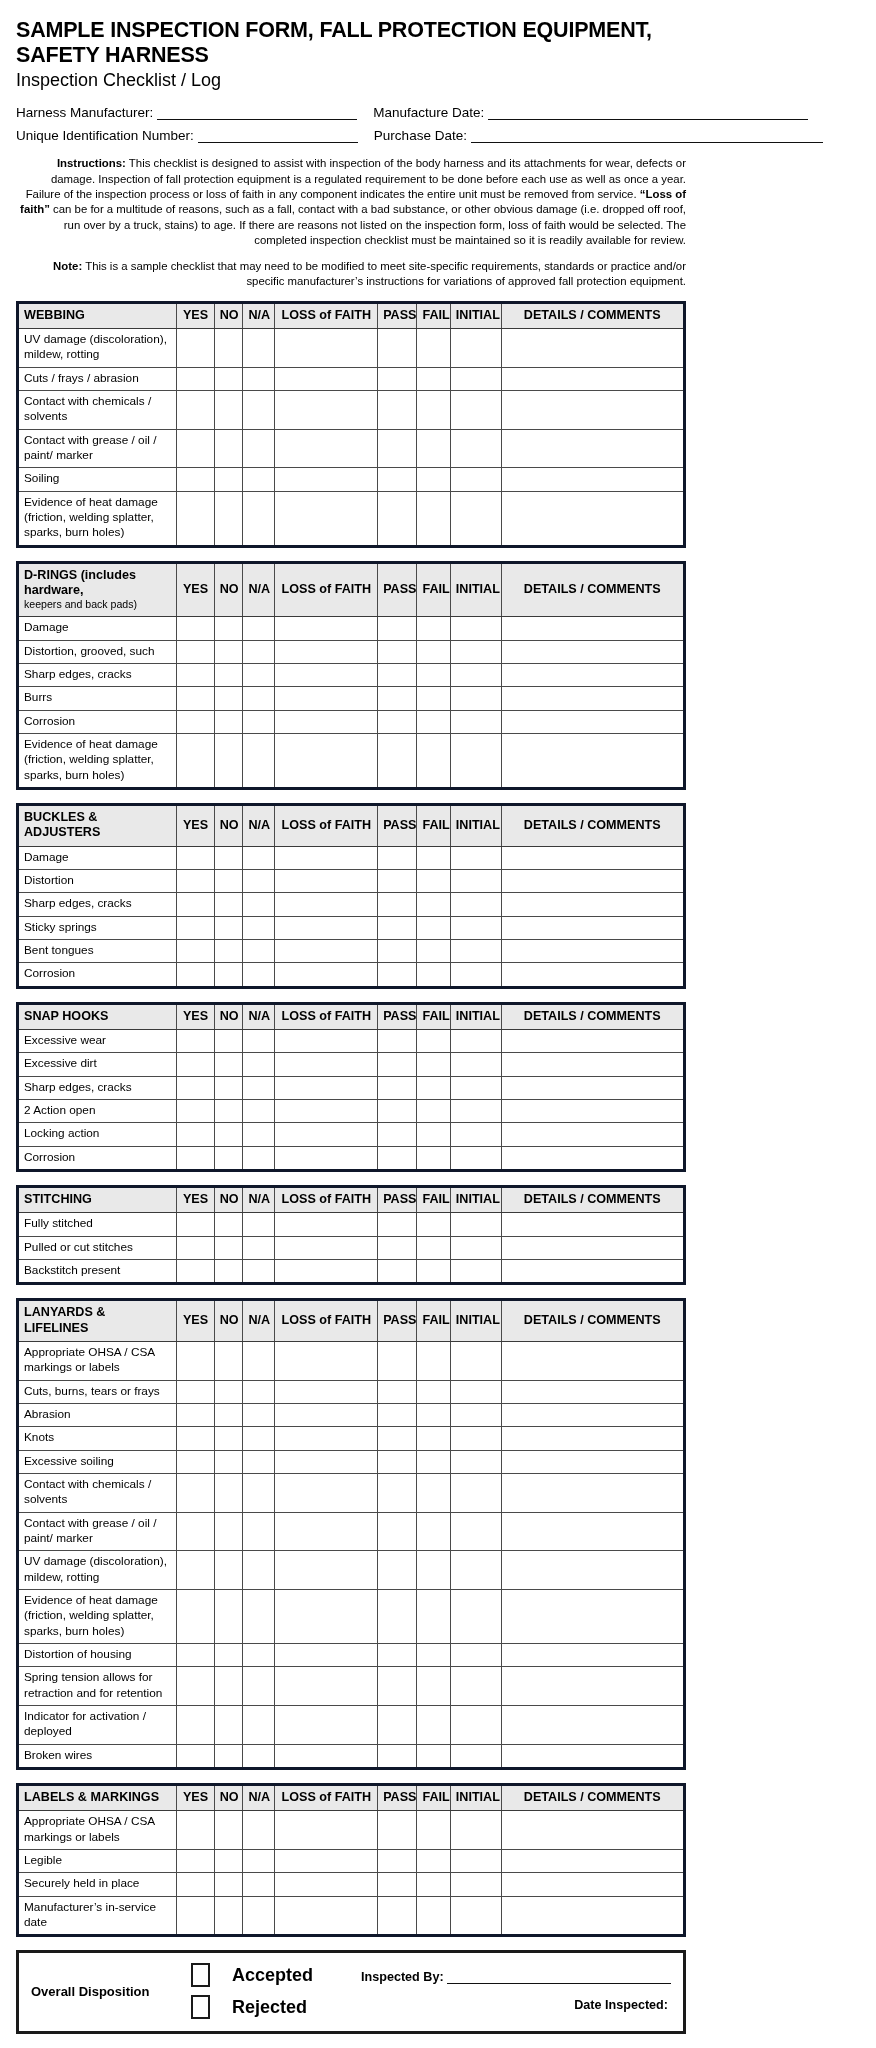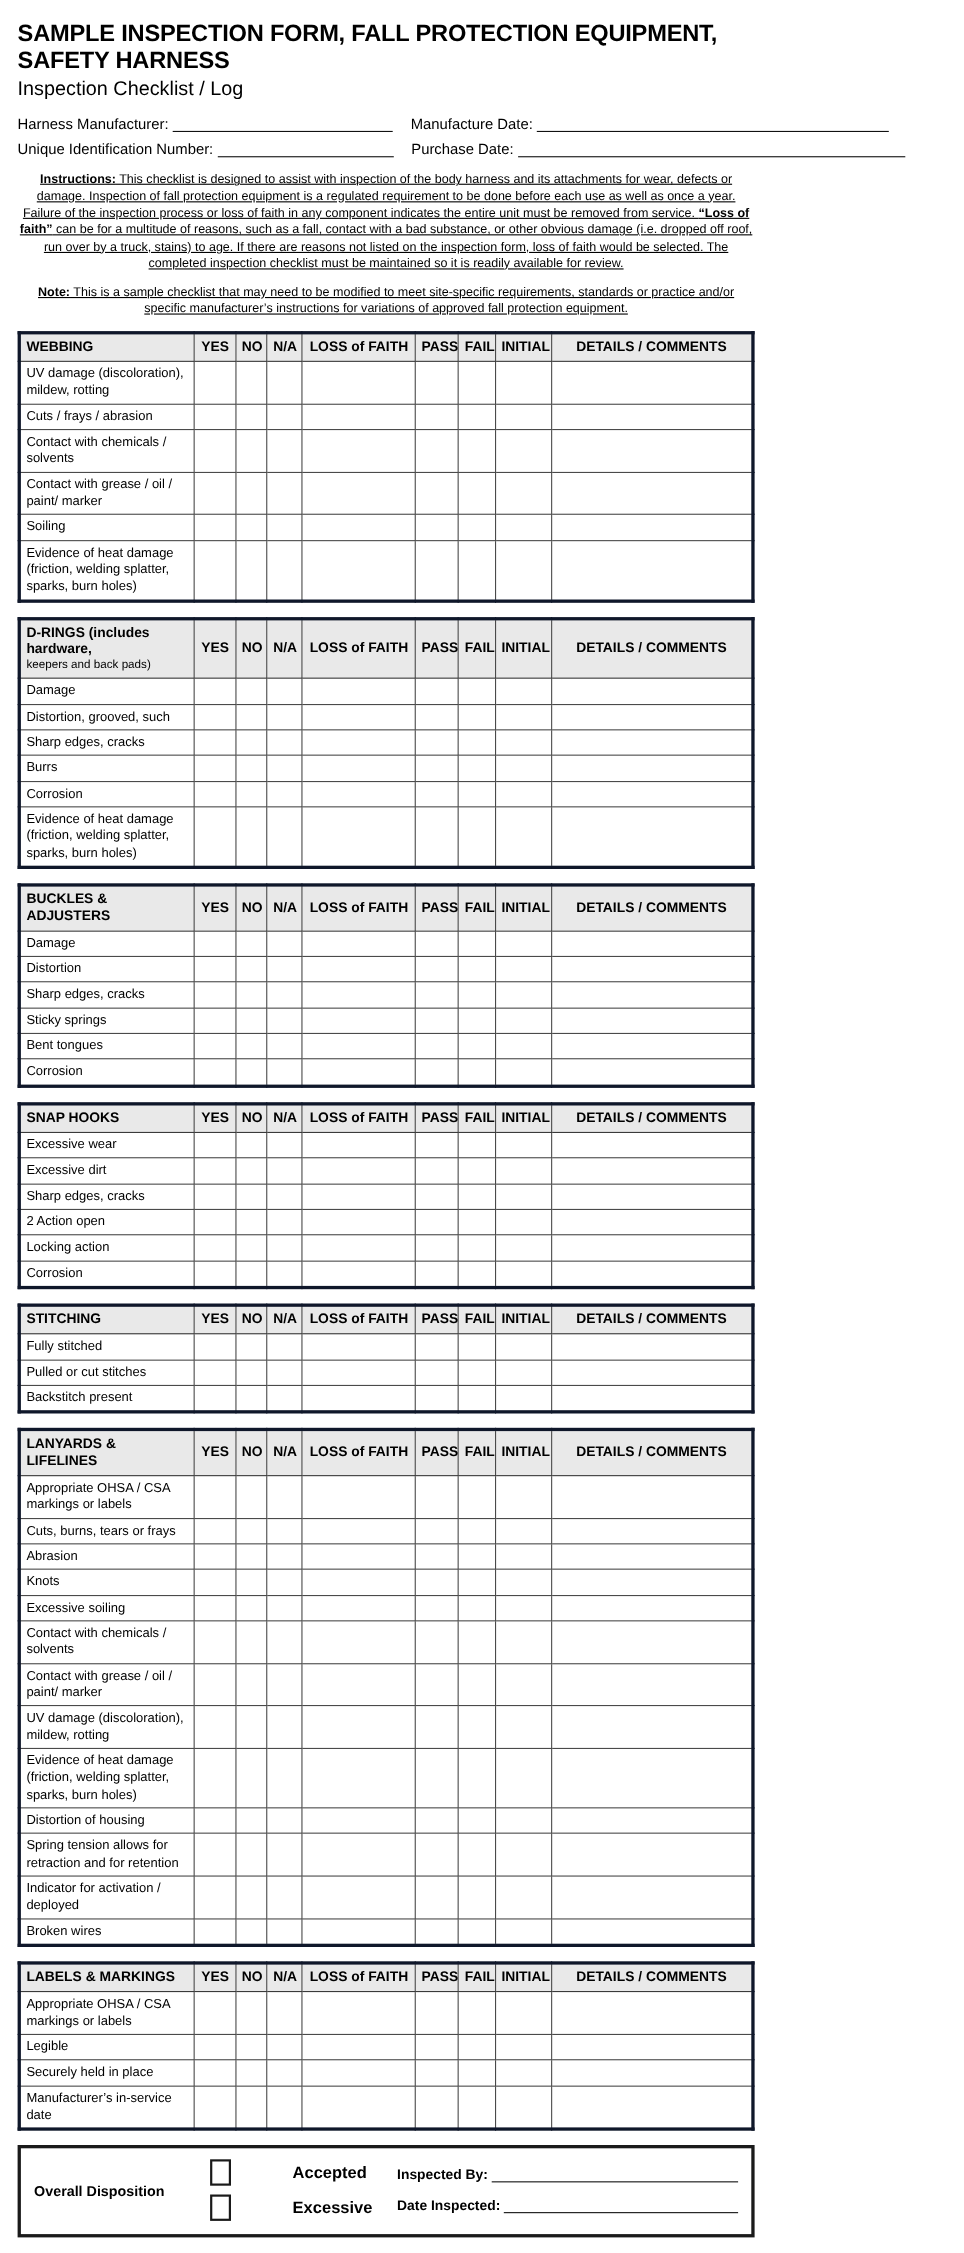--- a/index.html
+++ b/index.html
@@ -52,23 +52,22 @@
   .mf-2 { width: 320px; margin-right: 0; }
   .mf-3 { width: 160px; }
   .mf-4 { width: 352px; margin-right: 0; }
   .meta-col-a { display: flex; align-items: flex-end; width: 408px; }
   .meta-col-b { display: flex; align-items: flex-end; flex: 1; }
 
   
   .para {
     font-size: 11.4px;
     line-height: 1.34;
-    text-align: center;
+    text-align: right;
     margin: 0 0 11px 0;
-    text-decoration: underline;
   }
   .para b { font-weight: bold; }
 
   
   .sec-table {
     width: 100%;
     border-collapse: collapse;
     table-layout: fixed;
     border: 3px solid #0f172a;
     margin-bottom: 13px;
@@ -136,29 +135,29 @@
   }
   .disp-choice:last-child { margin-bottom: 0; }
   .checkbox {
     width: 19px;
     height: 24px;
     border: 2px solid #1a1a1a;
     background: #fff;
     flex: none;
     margin-right: 22px;
   }
-  .disp-choice-label { font-size: 15px; font-weight: bold; margin-left: 34px; }
+  .disp-choice-label { font-size: 18px; font-weight: bold; }
   .disp-fields { flex: 1; }
   .disp-field {
     display: flex;
     align-items: flex-end;
     margin-bottom: 14px;
     text-align: center;
   }
-  .disp-field:last-child { margin-bottom: 0; }
+  .disp-field:last-child { margin-bottom: 0; flex-direction: column; }
   .disp-field-label {
     font-size: 12.6px;
     font-weight: bold;
     white-space: nowrap;
     padding-right: 3px;
   }
   .disp-rule {
     border-bottom: 1.6px solid #111;
     height: 13px;
     flex: 1;
@@ -888,21 +887,21 @@
 
   <div class="disposition">
     <div class="disp-label">Overall Disposition</div>
     <div class="disp-choices">
       <div class="disp-choice">
         <span class="checkbox"></span>
         <span class="disp-choice-label">Accepted</span>
       </div>
       <div class="disp-choice">
         <span class="checkbox"></span>
-        <span class="disp-choice-label">Excessive</span>
+        <span class="disp-choice-label">Rejected</span>
       </div>
     </div>
     <div class="disp-fields">
       <div class="disp-field">
         <span class="disp-field-label">Inspected By:</span>
         <span class="disp-rule"></span>
       </div>
       <div class="disp-field">
         <span class="disp-field-label">Date Inspected:</span>
         <span class="disp-rule"></span>

